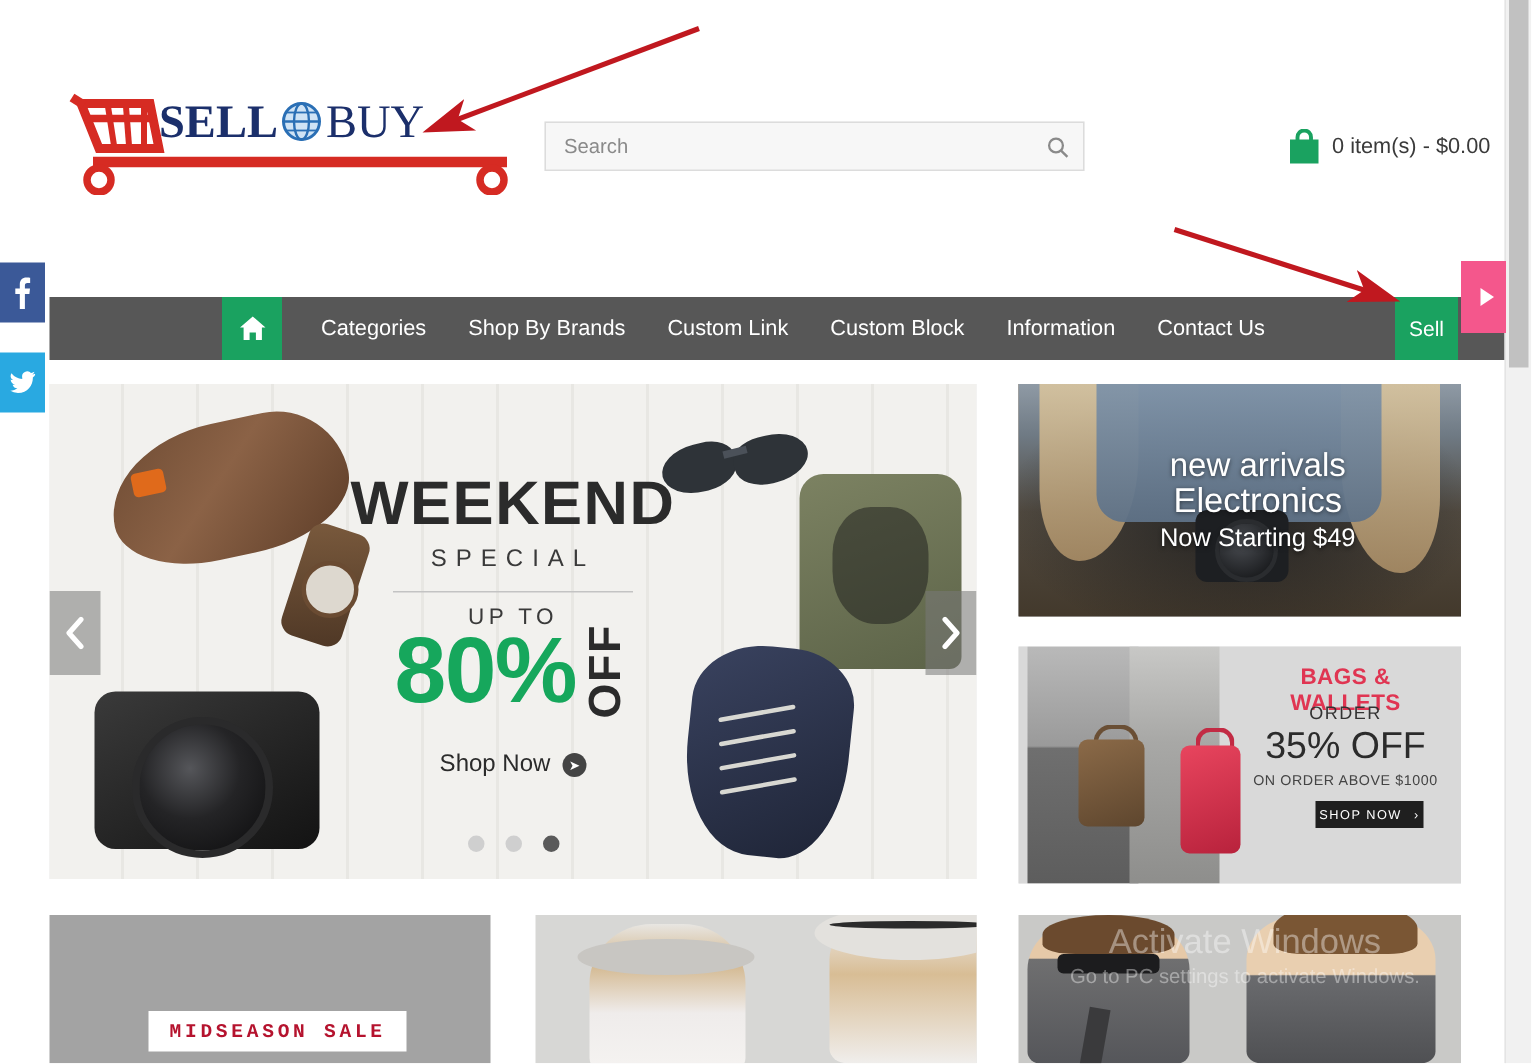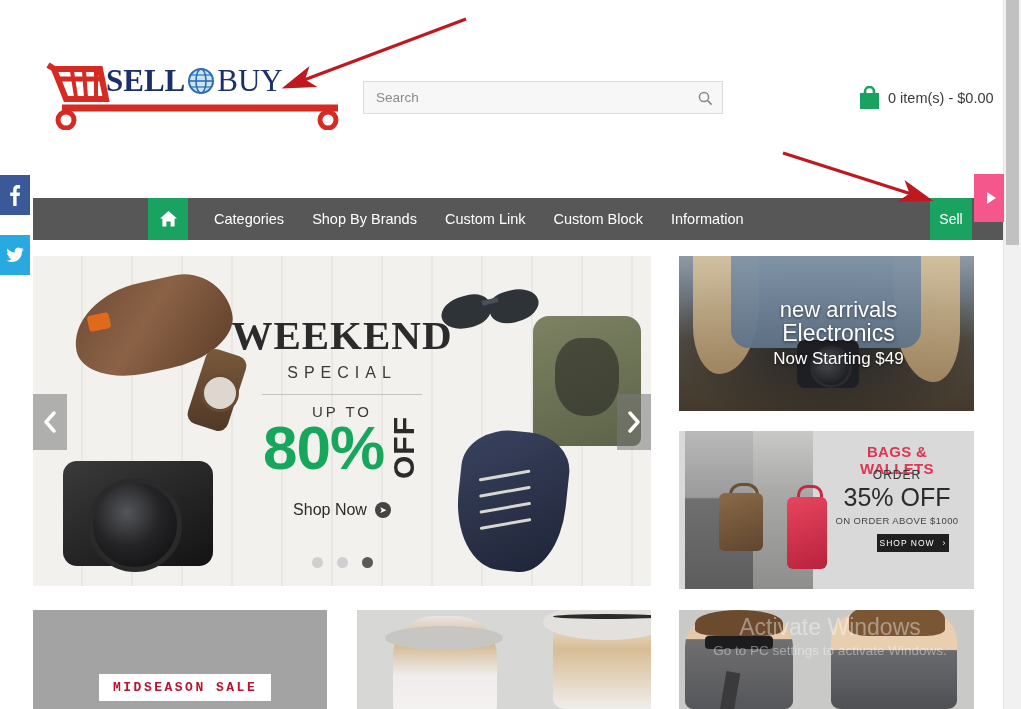--- a/index.html
+++ b/index.html
@@ -201,21 +201,21 @@
         #e8e7e3 48px, #e8e7e3 50px);
   }
   .slide-text {
     position: absolute;
     left: 0; top: 0; width: 618px; height: 330px;
     display: flex; flex-direction: column;
     align-items: center; justify-content: center;
     text-align: center;
   }
   .s-weekend {
-    font-family: Liberation Serif, serif;
+    font-family: Liberation Sans, sans-serif;
     font-size: 41px;
     font-weight: bold;
     letter-spacing: 1px;
     color: #2b2b2b;
     line-height: 1;
     margin-top: -8px;
   }
   .s-special {
     font-size: 16px;
     letter-spacing: 6px;
@@ -658,20 +658,21 @@
         <svg width="19" height="18" viewBox="0 0 19 18">
           <path d="M9.5 1 L18 8.4 H15.6 V16.6 H11.6 V11.6 H7.4 V16.6 H3.4 V8.4 H1 Z" fill="#ffffff"></path>
         </svg>
       </div>
       <div class="nav-items">
         <span class="nav-item">Categories</span>
         <span class="nav-item">Shop By Brands</span>
         <span class="nav-item">Custom Link</span>
         <span class="nav-item">Custom Block</span>
         <span class="nav-item">Information</span>
+        <span class="nav-item">Contact Us</span>
       </div>
       <div class="nav-sell">Sell</div>
     </div>
 
     <div class="content">
 
       <div class="carousel">
         <div class="carousel-bg"></div>
 
         <div class="prod shoe-brown"></div>

